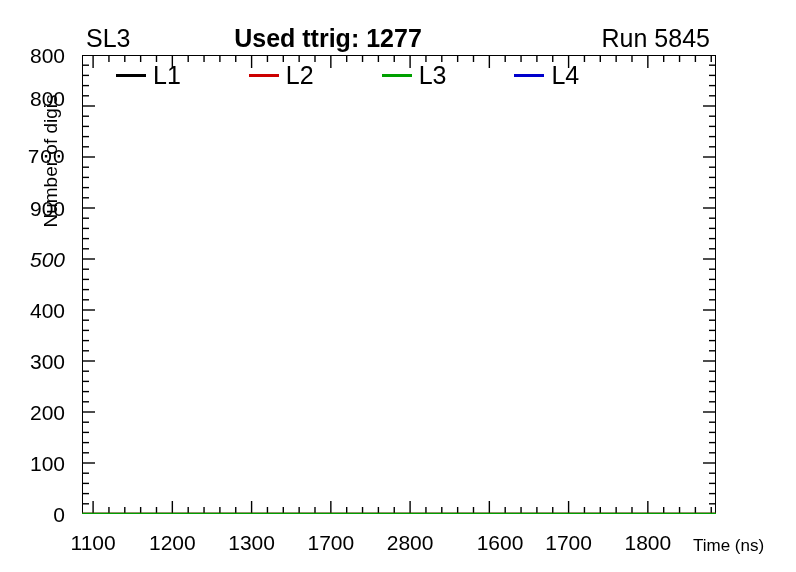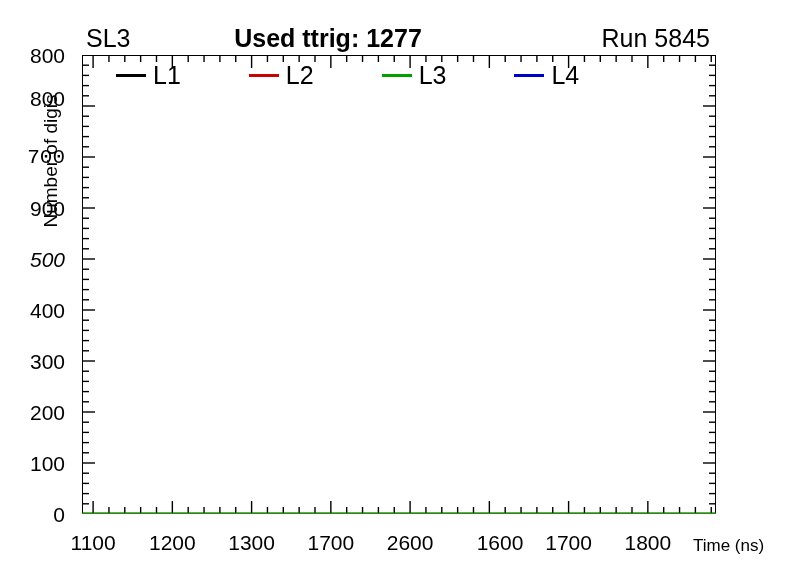--- a/index.html
+++ b/index.html
@@ -54,21 +54,21 @@
       <div class="ylab" style="top: 198px;">900</div>
       <div class="ylab" style="top: 147px; font-family: Liberation Mono, monospace;">700</div>
       <div class="ylab" style="top: 88px;">800</div>
       <div class="ylab" style="top: 45px;">800</div>
     </div>
   <div id="xlabels">
       <div class="xlab" style="left: 93.095px;">1100</div>
       <div class="xlab" style="left: 172.345px;">1200</div>
       <div class="xlab" style="left: 251.595px;">1300</div>
       <div class="xlab" style="left: 330.845px;">1700</div>
-      <div class="xlab" style="left: 410.095px;">2600</div>
+      <div class="xlab" style="left: 410.095px;">2800</div>
       <div class="xlab" style="left: 500px;">1600</div>
       <div class="xlab" style="left: 568.595px;">1700</div>
       <div class="xlab" style="left: 647.845px;">1800</div>
     </div>
 
   <div id="frame"></div>
 
   <svg id="plotsvg" viewBox="0 0 634 459" preserveAspectRatio="none">
     <g id="ticks-group">
         <line x1="0" y1="459" x2="13" y2="459" stroke="#000" stroke-width="1.4"></line>

